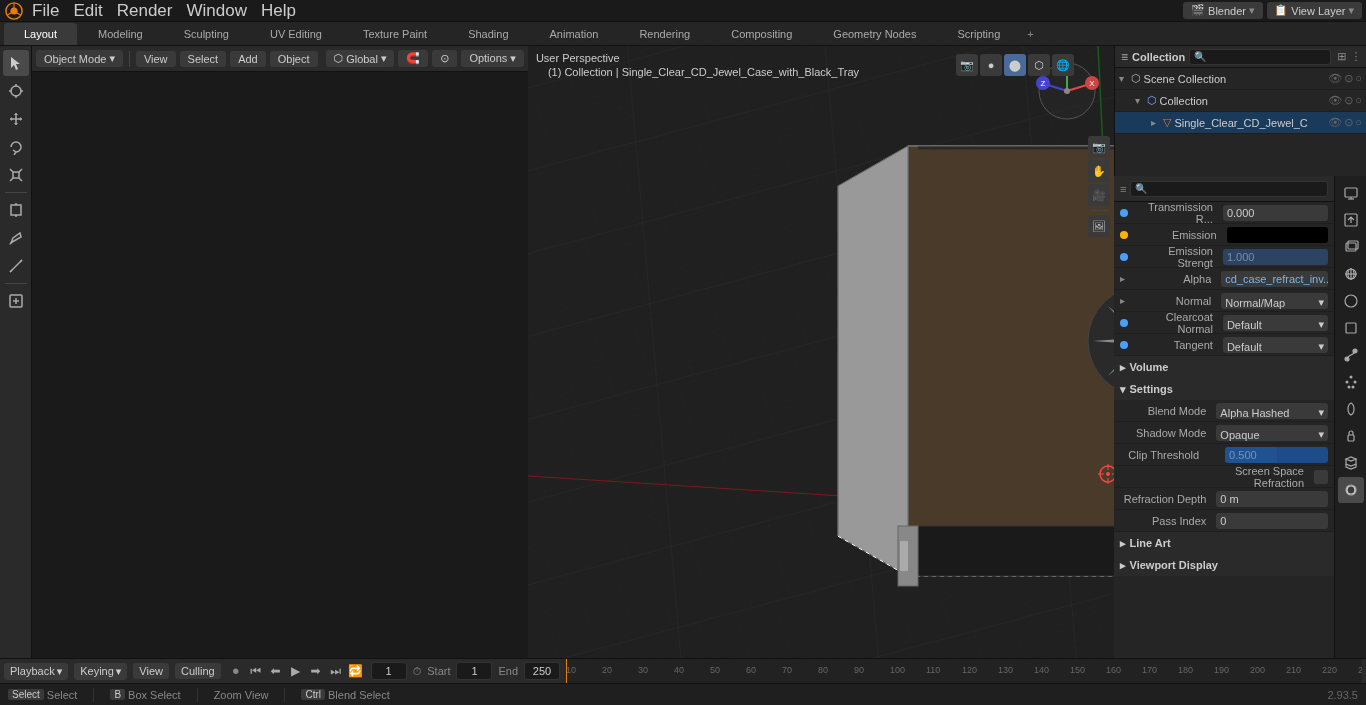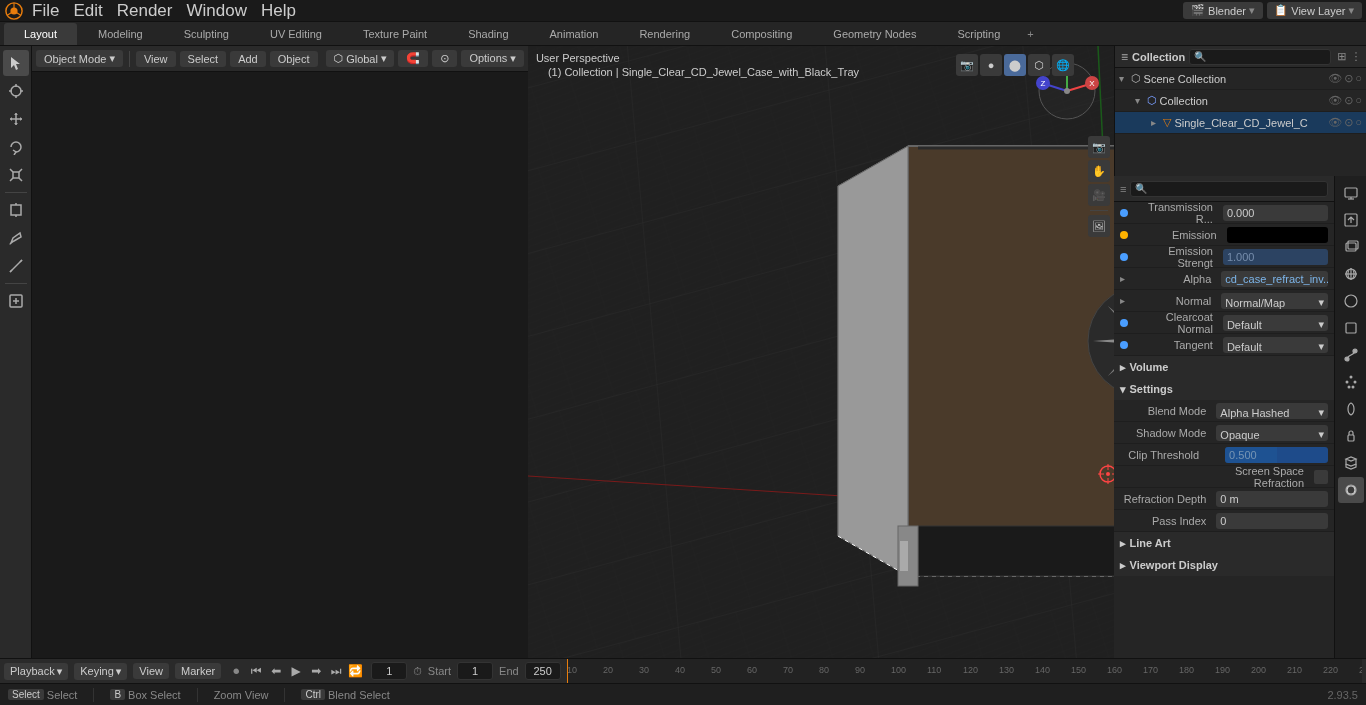--- a/index.html
+++ b/index.html
@@ -969,21 +969,21 @@
     <span>▾</span>
   </div>
   <div class="timeline-btn">
     <span>Keying</span>
     <span>▾</span>
   </div>
   <div class="timeline-btn">
     <span>View</span>
   </div>
   <div class="timeline-btn">
-    <span>Marker</span>
+    <span>Culling</span>
   </div>
 
   <div class="timeline-controls">
     <div class="tl-ctrl-btn" style="color:#888;">⏺</div>
     <div class="tl-ctrl-btn">⏮</div>
     <div class="tl-ctrl-btn">⬅</div>
     <div class="tl-ctrl-btn">▶</div>
     <div class="tl-ctrl-btn">➡</div>
     <div class="tl-ctrl-btn">⏭</div>
     <div class="tl-ctrl-btn">🔁</div>

